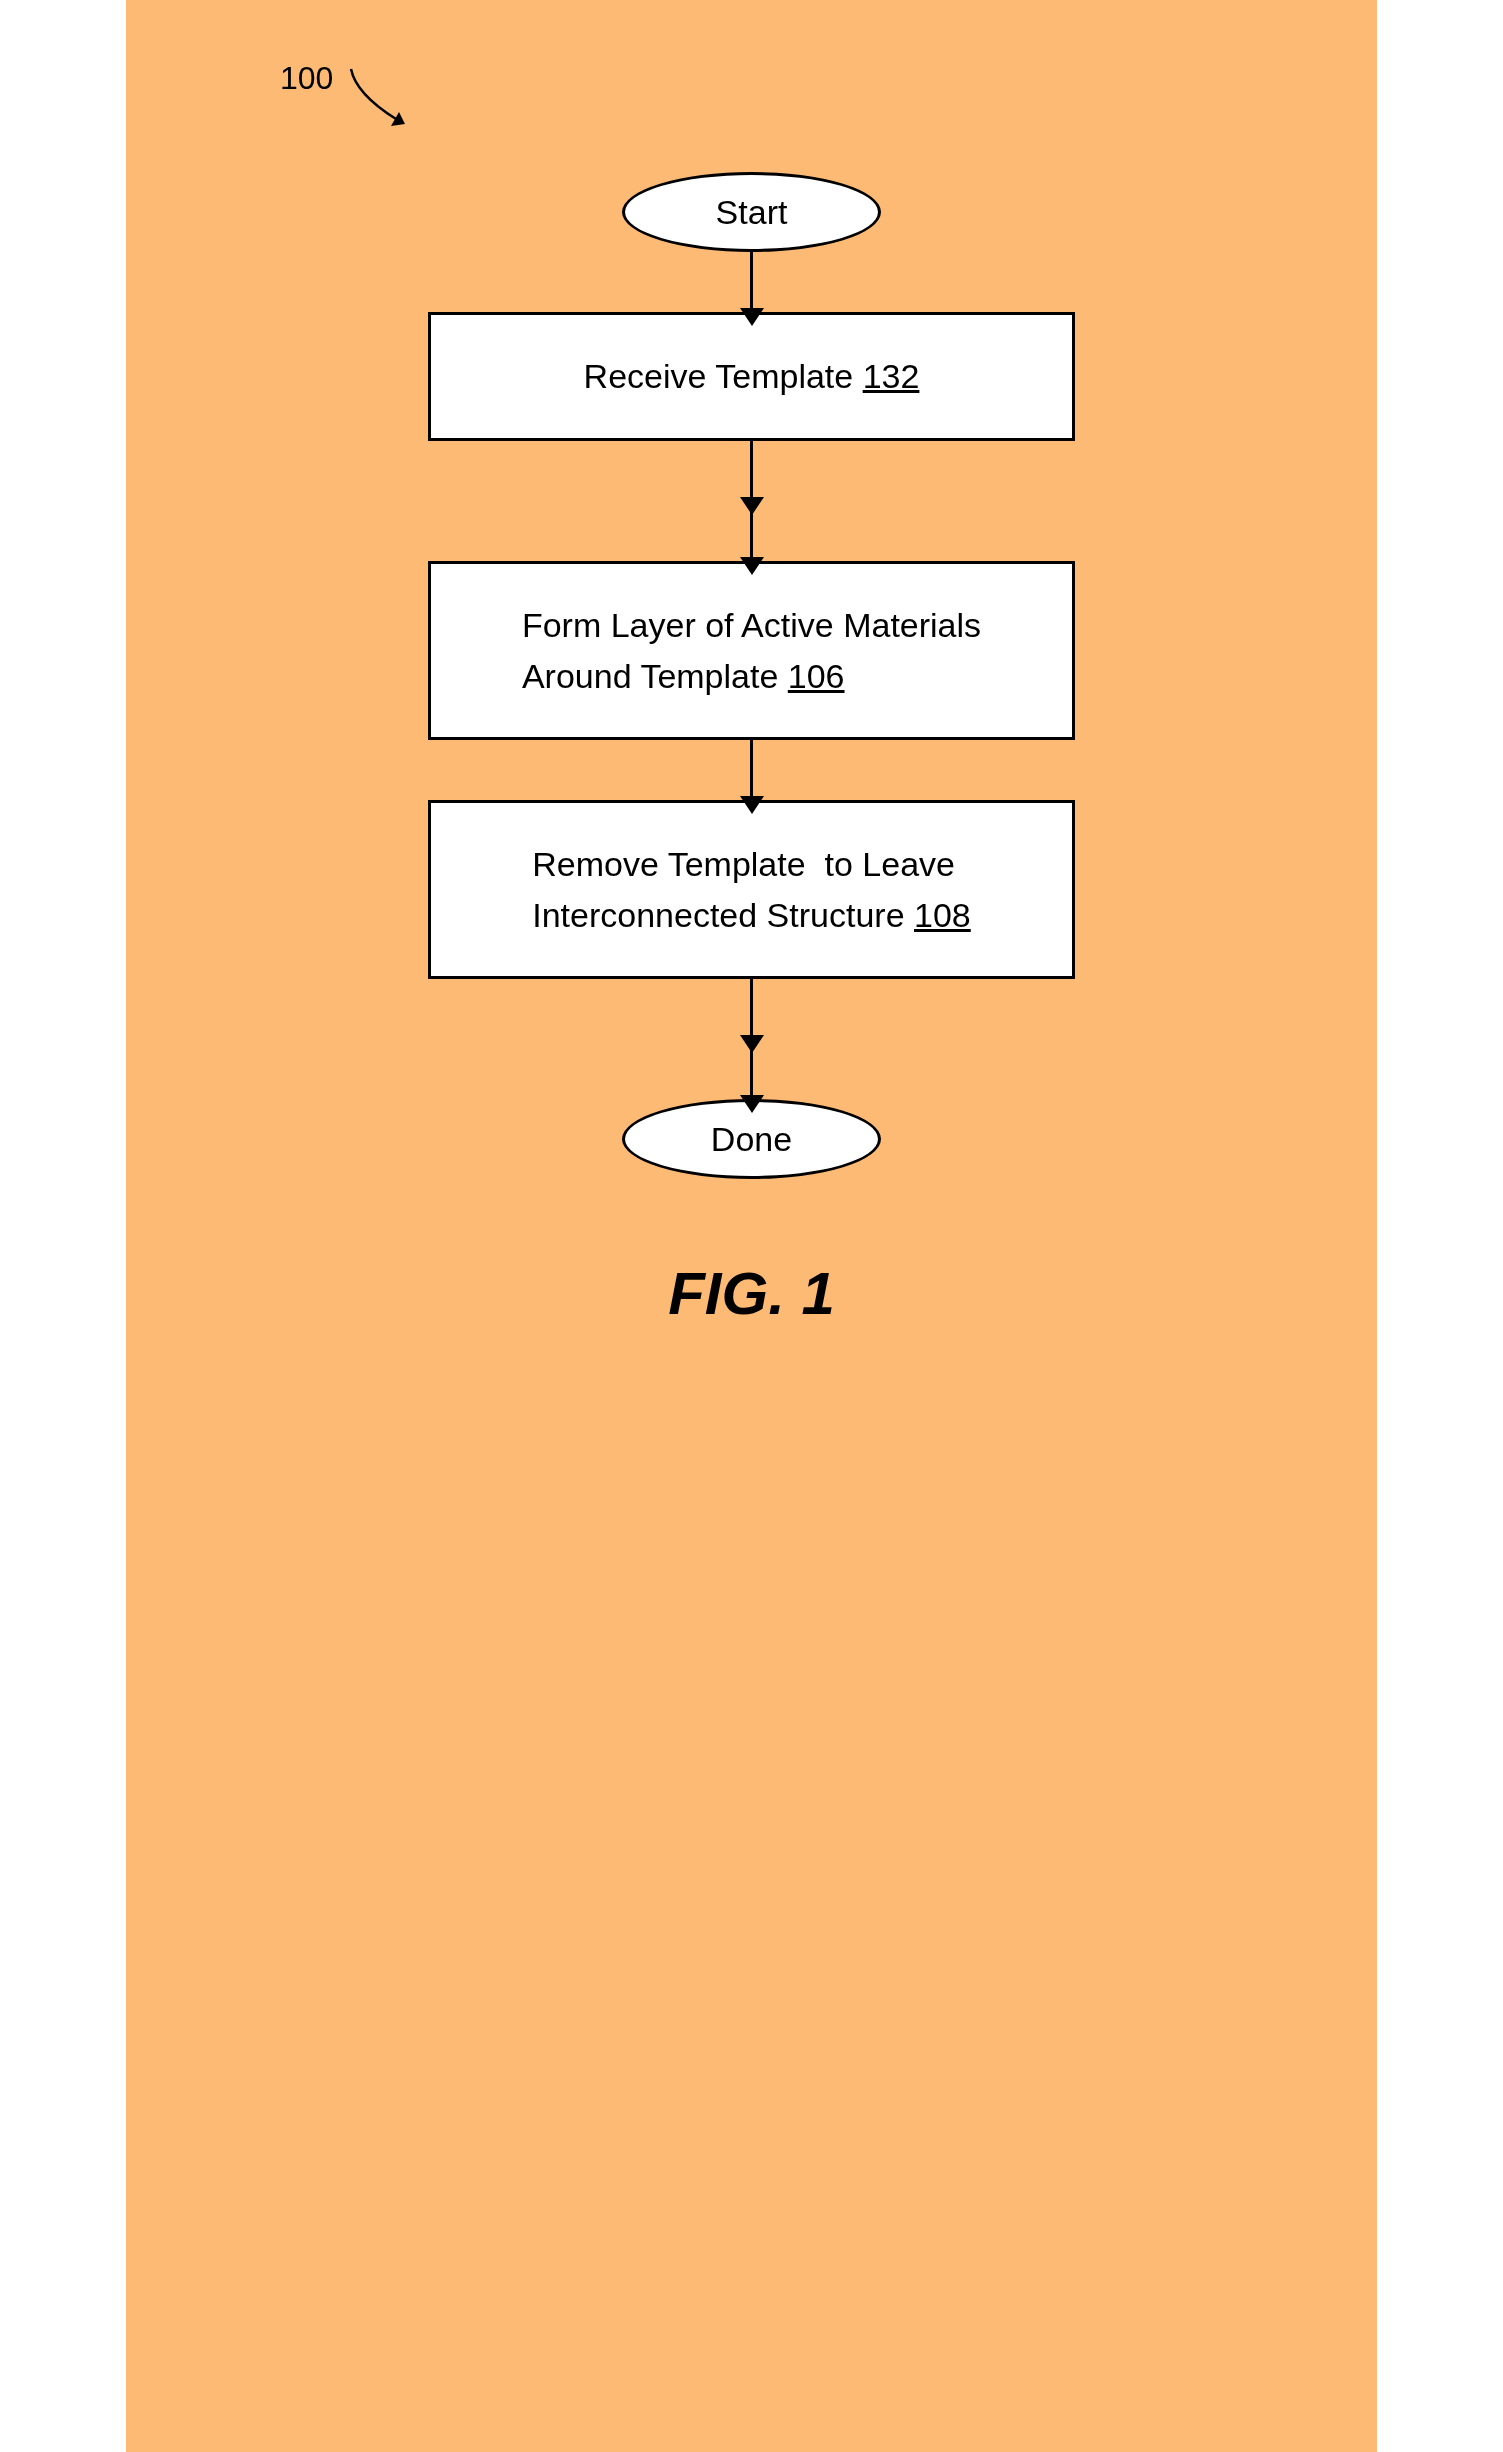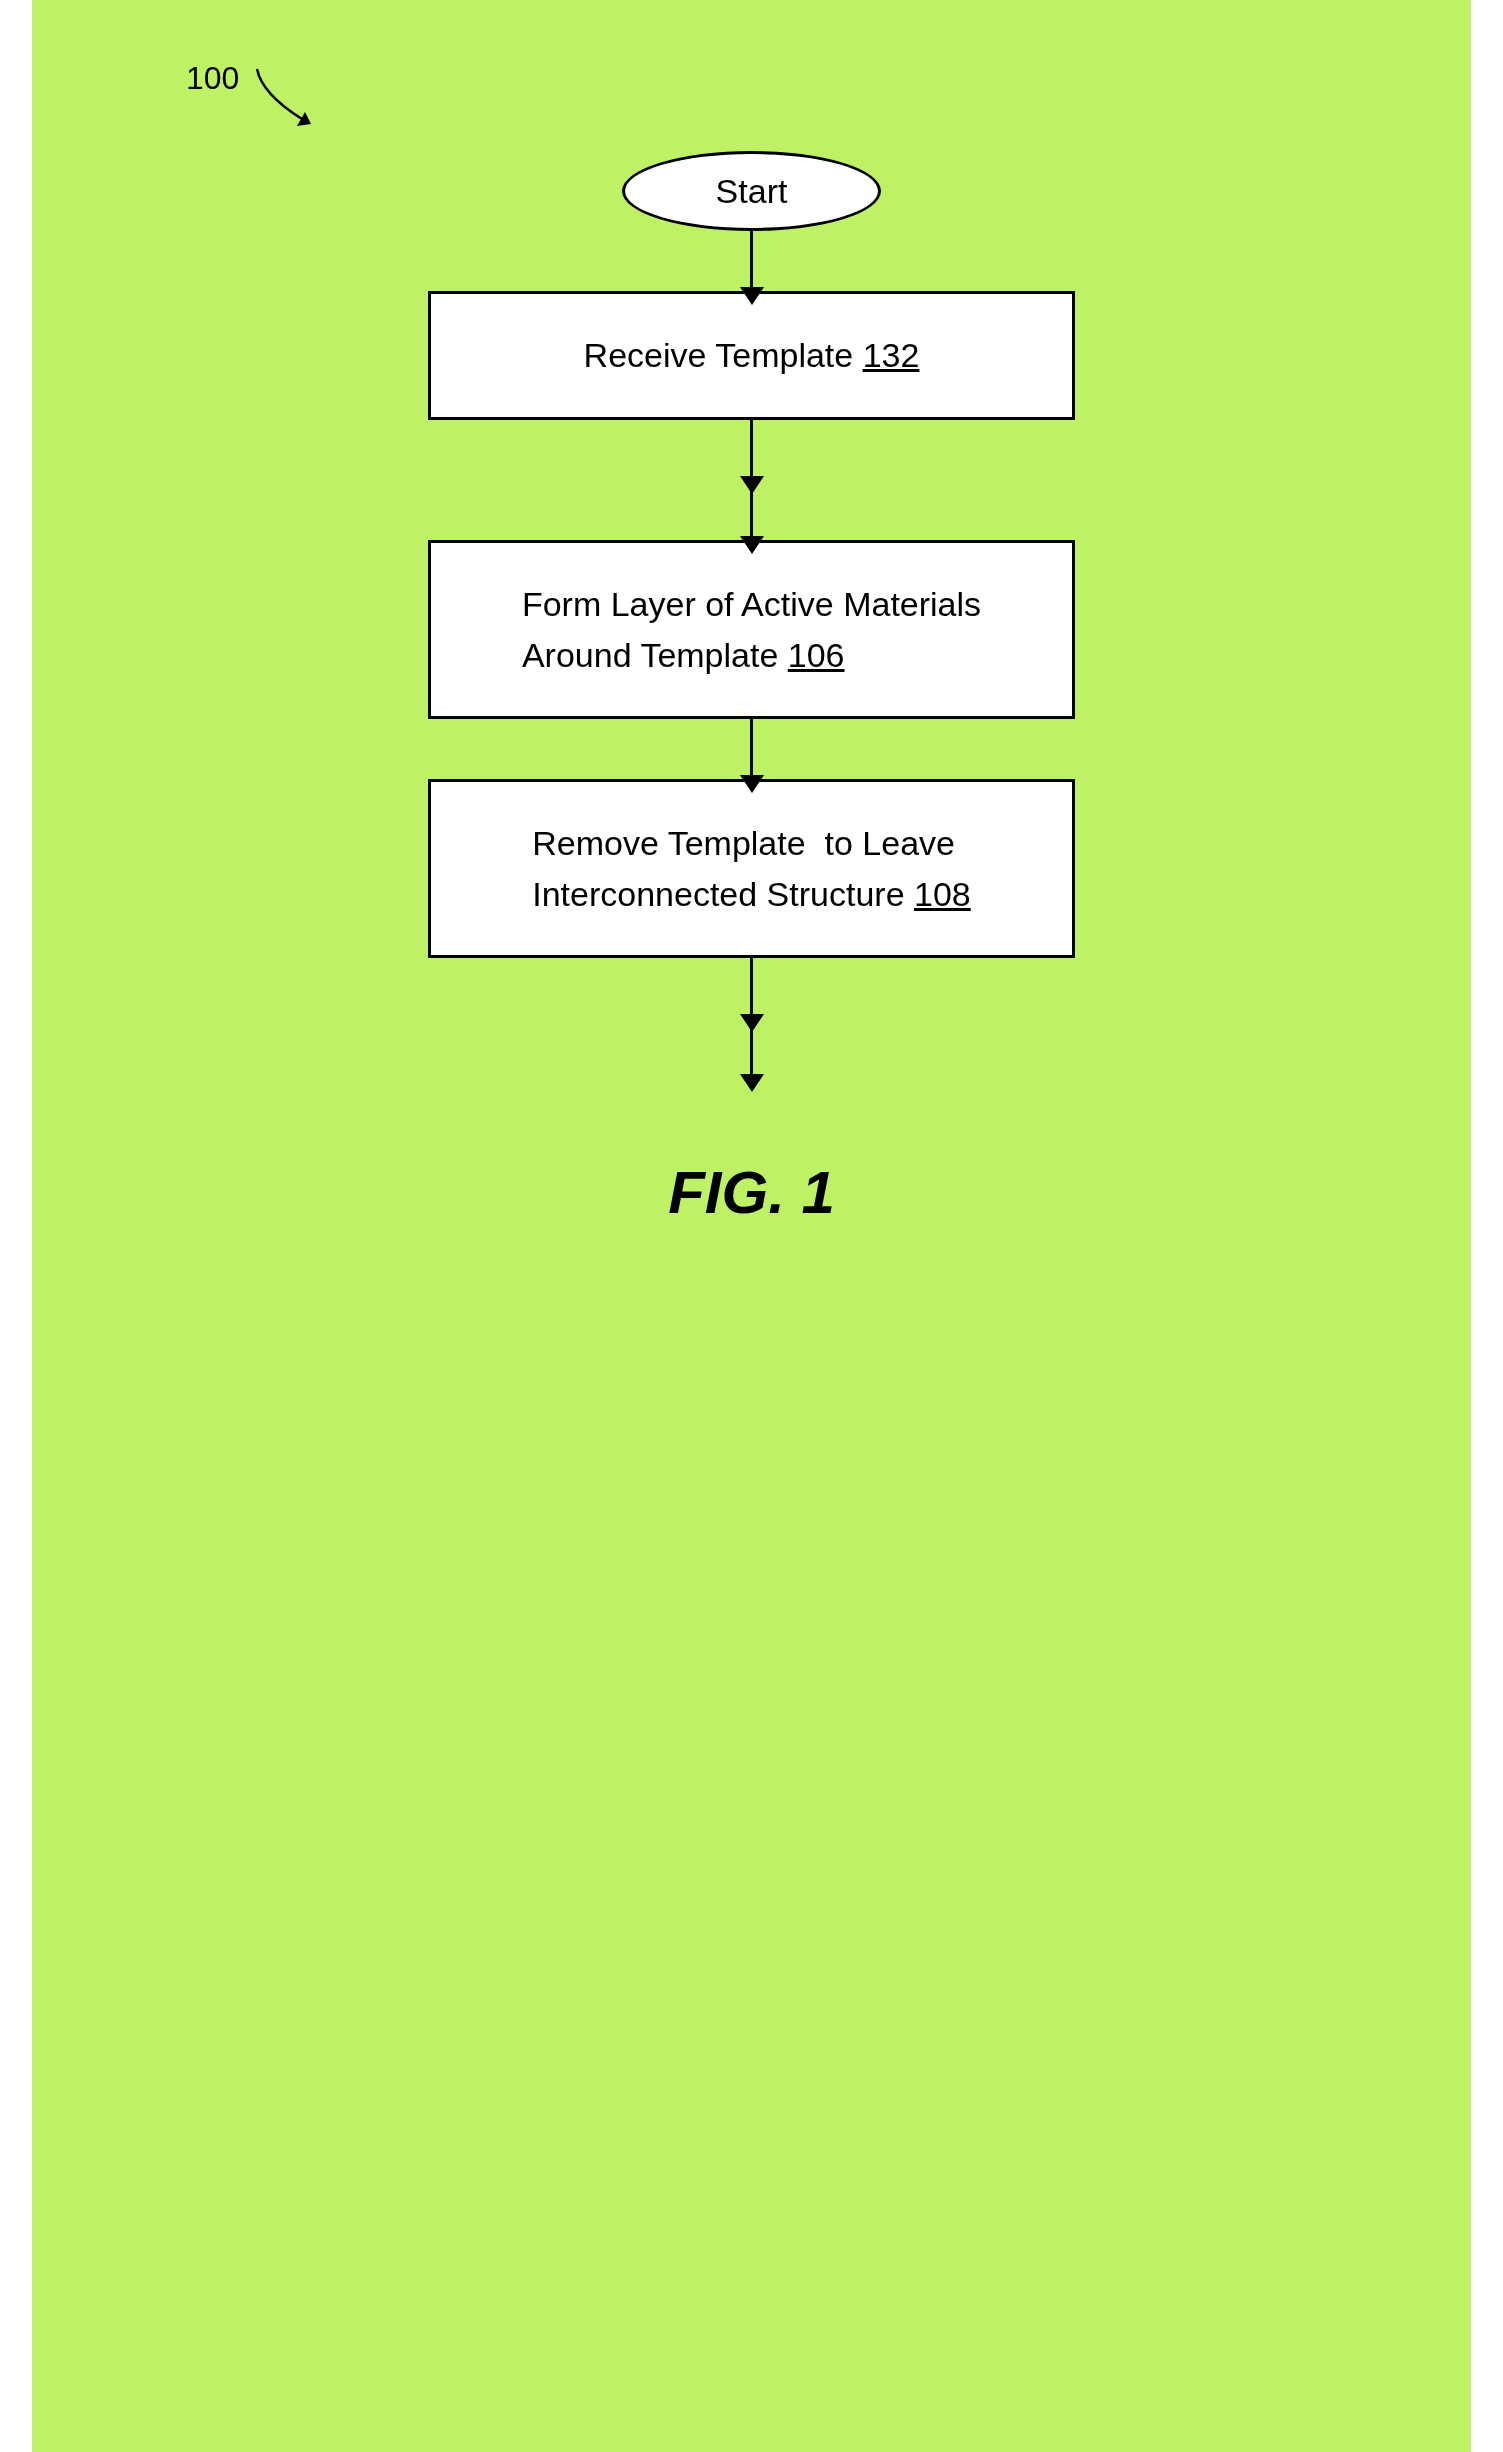--- a/index.html
+++ b/index.html
@@ -12,28 +12,28 @@
       background: #ffffff;
       width: 1503px;
       min-height: 2453px;
       font-family: Arial, sans-serif;
       display: flex;
       justify-content: center;
       align-items: flex-start;
     }
 
     .page-container {
-      width: 1439px;
+      width: 1251px;
       height: 2453px;
-      background: #bef264;
+      background: #fdba74;
       position: relative;
       display: flex;
       flex-direction: column;
       align-items: center;
-      padding-top: 71px;
+      padding-top: 92px;
     }
 
     .flowchart {
       display: flex;
       flex-direction: column;
       align-items: center;
       margin-top: 30px;
       gap: 0;
     }
 
@@ -178,19 +178,22 @@
 
     <div class="rect-tall">
       <span>Remove Template &nbsp;to Leave<br>Interconnected Structure <span class="underline-num">108</span></span>
     </div>
 
     <div class="arrow-down"></div>
 
 
     <div class="arrow-down"></div>
 
+    <div class="ellipse-box">
+      <span>Done</span>
+    </div>
 
   </div>
 
   <div class="fig-caption">FIG. 1</div>
 
 </div>
 
 
 </body></html>

